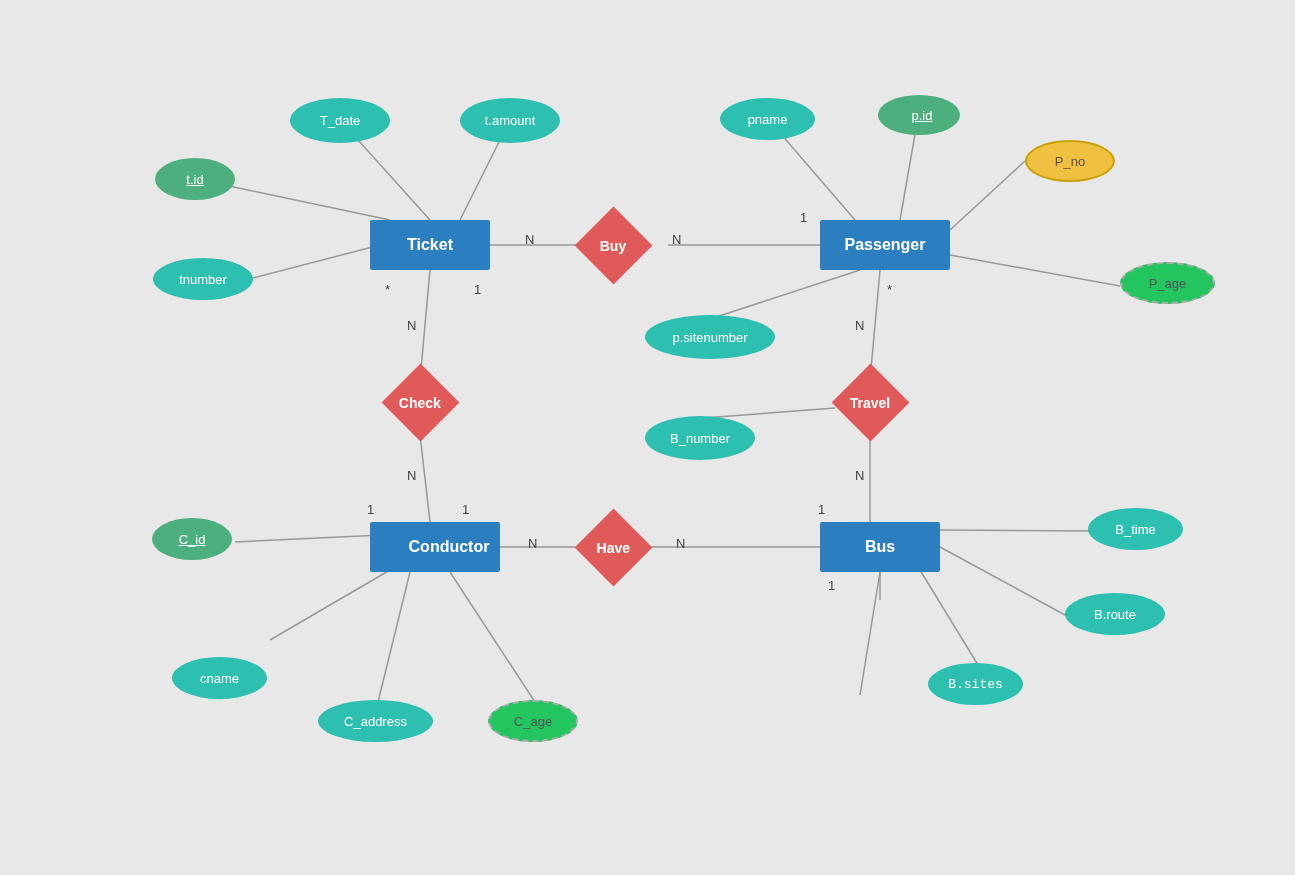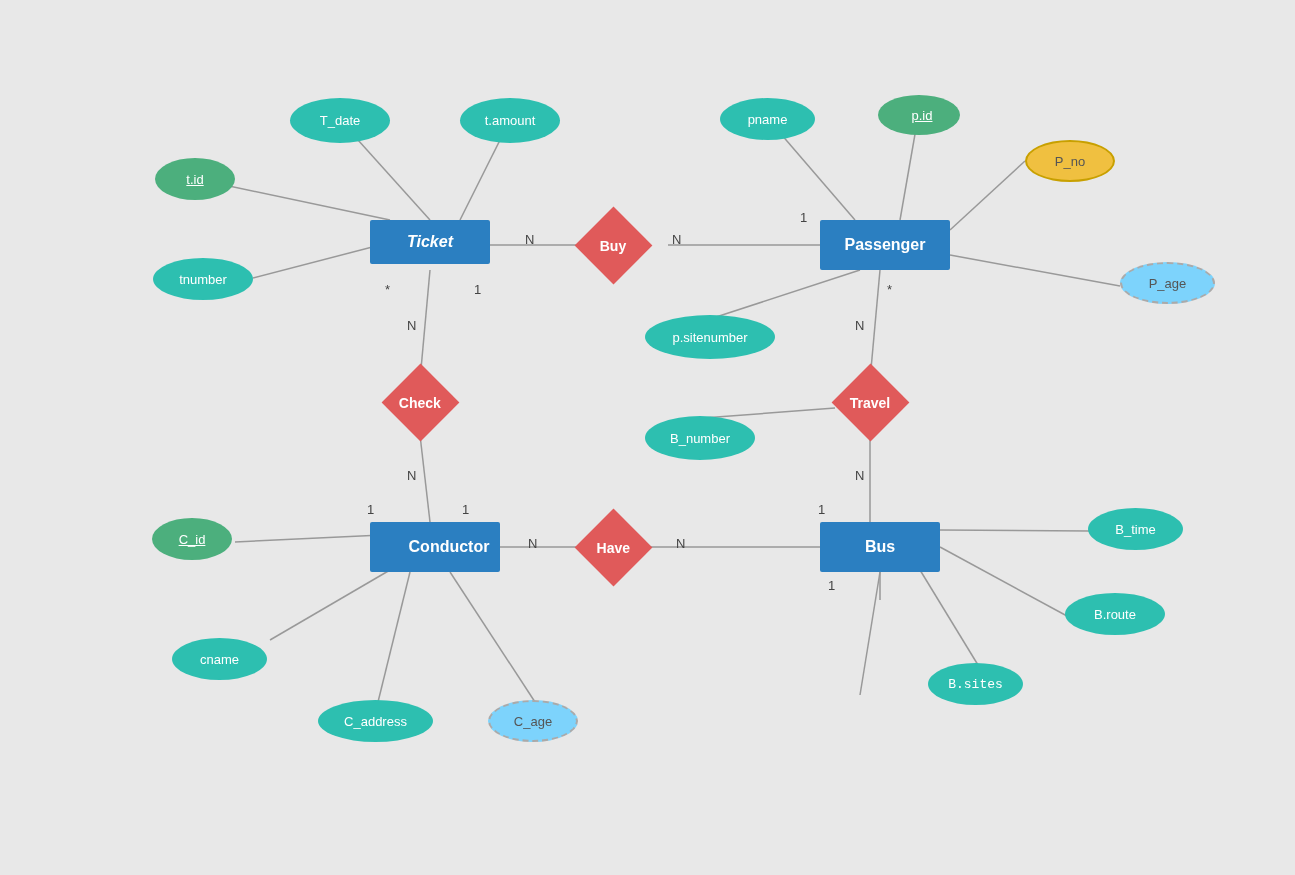--- a/index.html
+++ b/index.html
@@ -52,21 +52,21 @@
       background: #2dbfb0;
       color: white;
       font-size: 13px;
       font-weight: 500;
       display: flex;
       align-items: center;
       justify-content: center;
       border-radius: 50%;
     }
     .attribute.derived {
-      background: #7dd3fc;
+      background: #22c55e;
       border: 2px dashed #aaa;
       color: #555;
     }
     .attribute.multivalued {
       background: #f0c040;
       border: 2px solid #c8a000;
       color: #555;
     }
     .attribute.green-key {
       background: #4caf7d;
@@ -135,21 +135,21 @@
 
     <line x1="940" y1="547" x2="1067" y2="616" stroke="#999" stroke-width="1.5"></line>
 
     <line x1="920" y1="570" x2="978" y2="665" stroke="#999" stroke-width="1.5"></line>
 
     <line x1="880" y1="572" x2="860" y2="695" stroke="#999" stroke-width="1.5"></line>
 
     <line x1="880" y1="572" x2="880" y2="600" stroke="#999" stroke-width="1.5"></line>
   </svg>
 
-  <div class="entity" style="left:370px;top:220px;width:120px;height:44px;font-style:italic;">
+  <div class="entity" style="left:370px;top:220px;width:120px;height:50px;">
     <span>Ticket</span>
   </div>
   <div class="entity" style="left:820px;top:220px;width:130px;height:50px;">
     <span>Passenger</span>
   </div>
   <div class="entity" style="left:370px;top:522px;width:130px;height:50px;padding-left:28px;">
     <span>Conductor</span>
   </div>
   <div class="entity" style="left:820px;top:522px;width:120px;height:50px;">
     <span>Bus</span>
@@ -205,21 +205,21 @@
   </div>
 
   <div class="attribute normal" style="left:645px;top:416px;width:110px;height:44px;">
     <span>B_number</span>
   </div>
 
   <div class="attribute green-key" style="left:152px;top:518px;width:80px;height:42px;">
     <span style="text-decoration:underline;">C_id</span>
   </div>
 
-  <div class="attribute normal" style="left:172px;top:638px;width:95px;height:42px;justify-content:center;">
+  <div class="attribute normal" style="left:172px;top:657px;width:95px;height:42px;justify-content:center;">
     <span>cname</span>
   </div>
 
   <div class="attribute normal" style="left:318px;top:700px;width:115px;height:42px;">
     <span>C_address</span>
   </div>
 
   <div class="attribute derived" style="left:488px;top:700px;width:90px;height:42px;">
     <span>C_age</span>
   </div>

